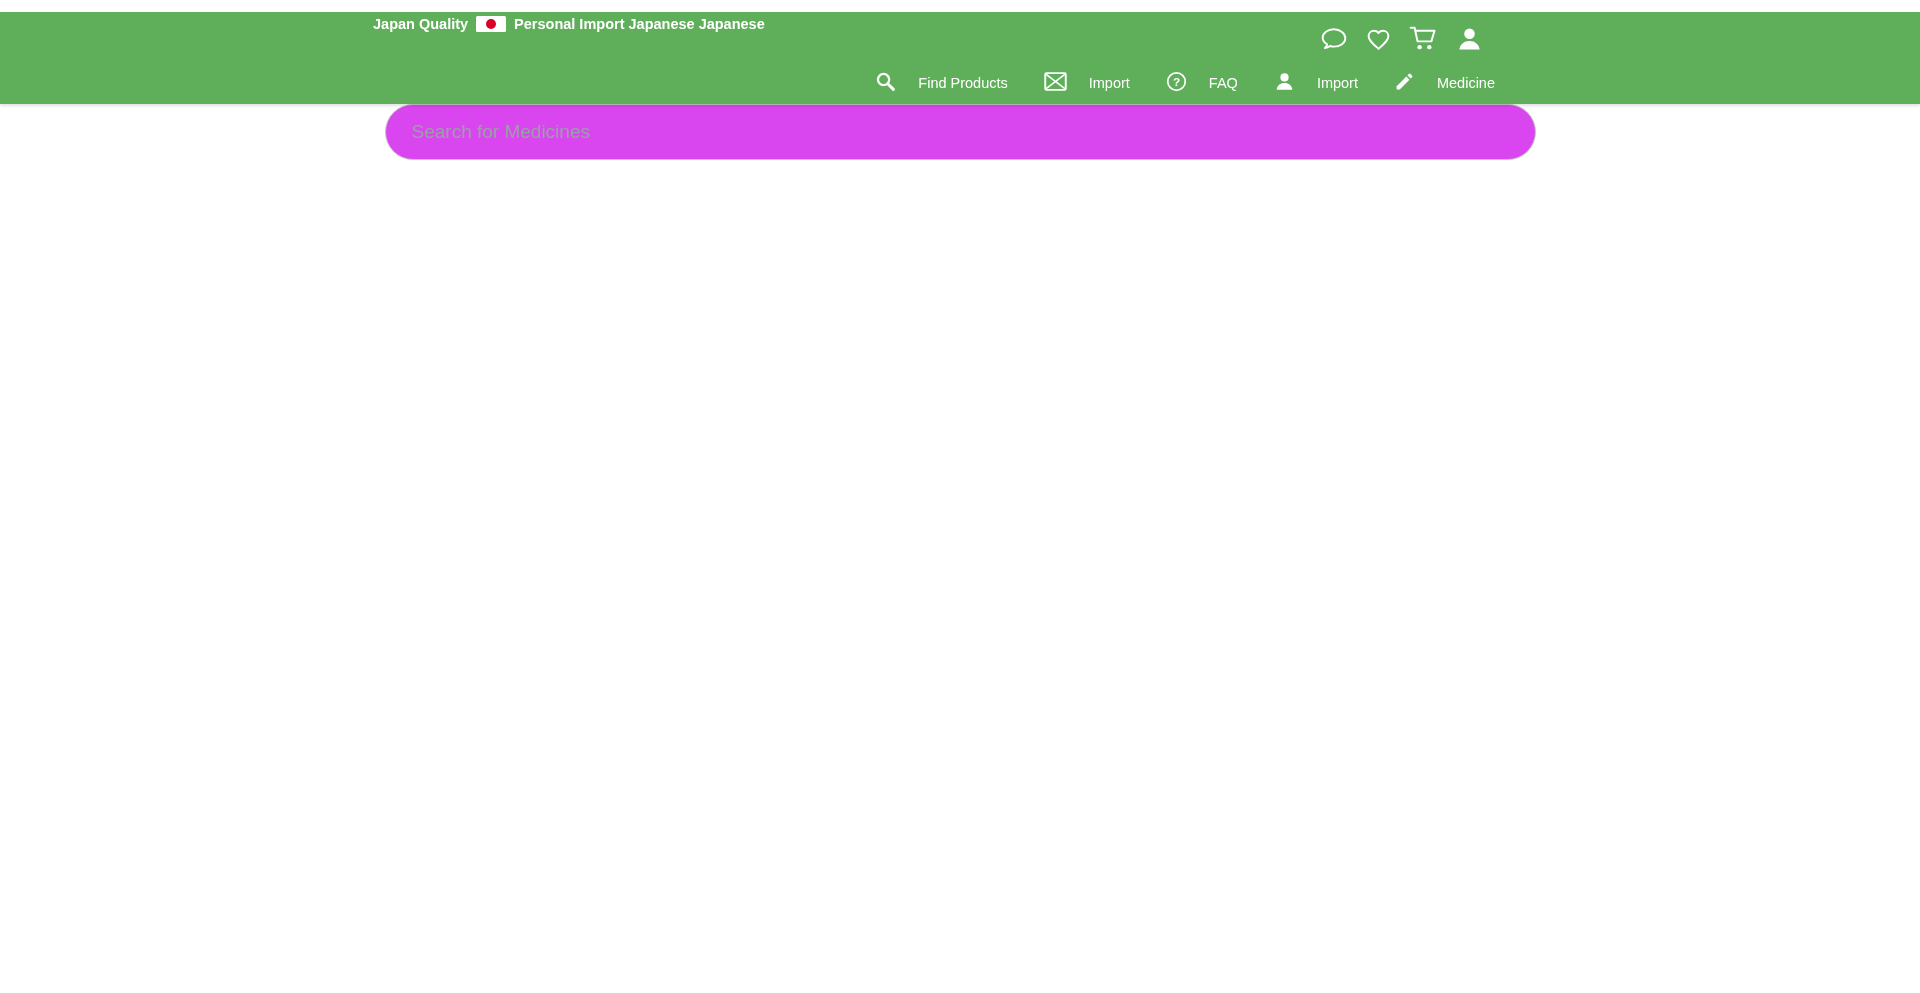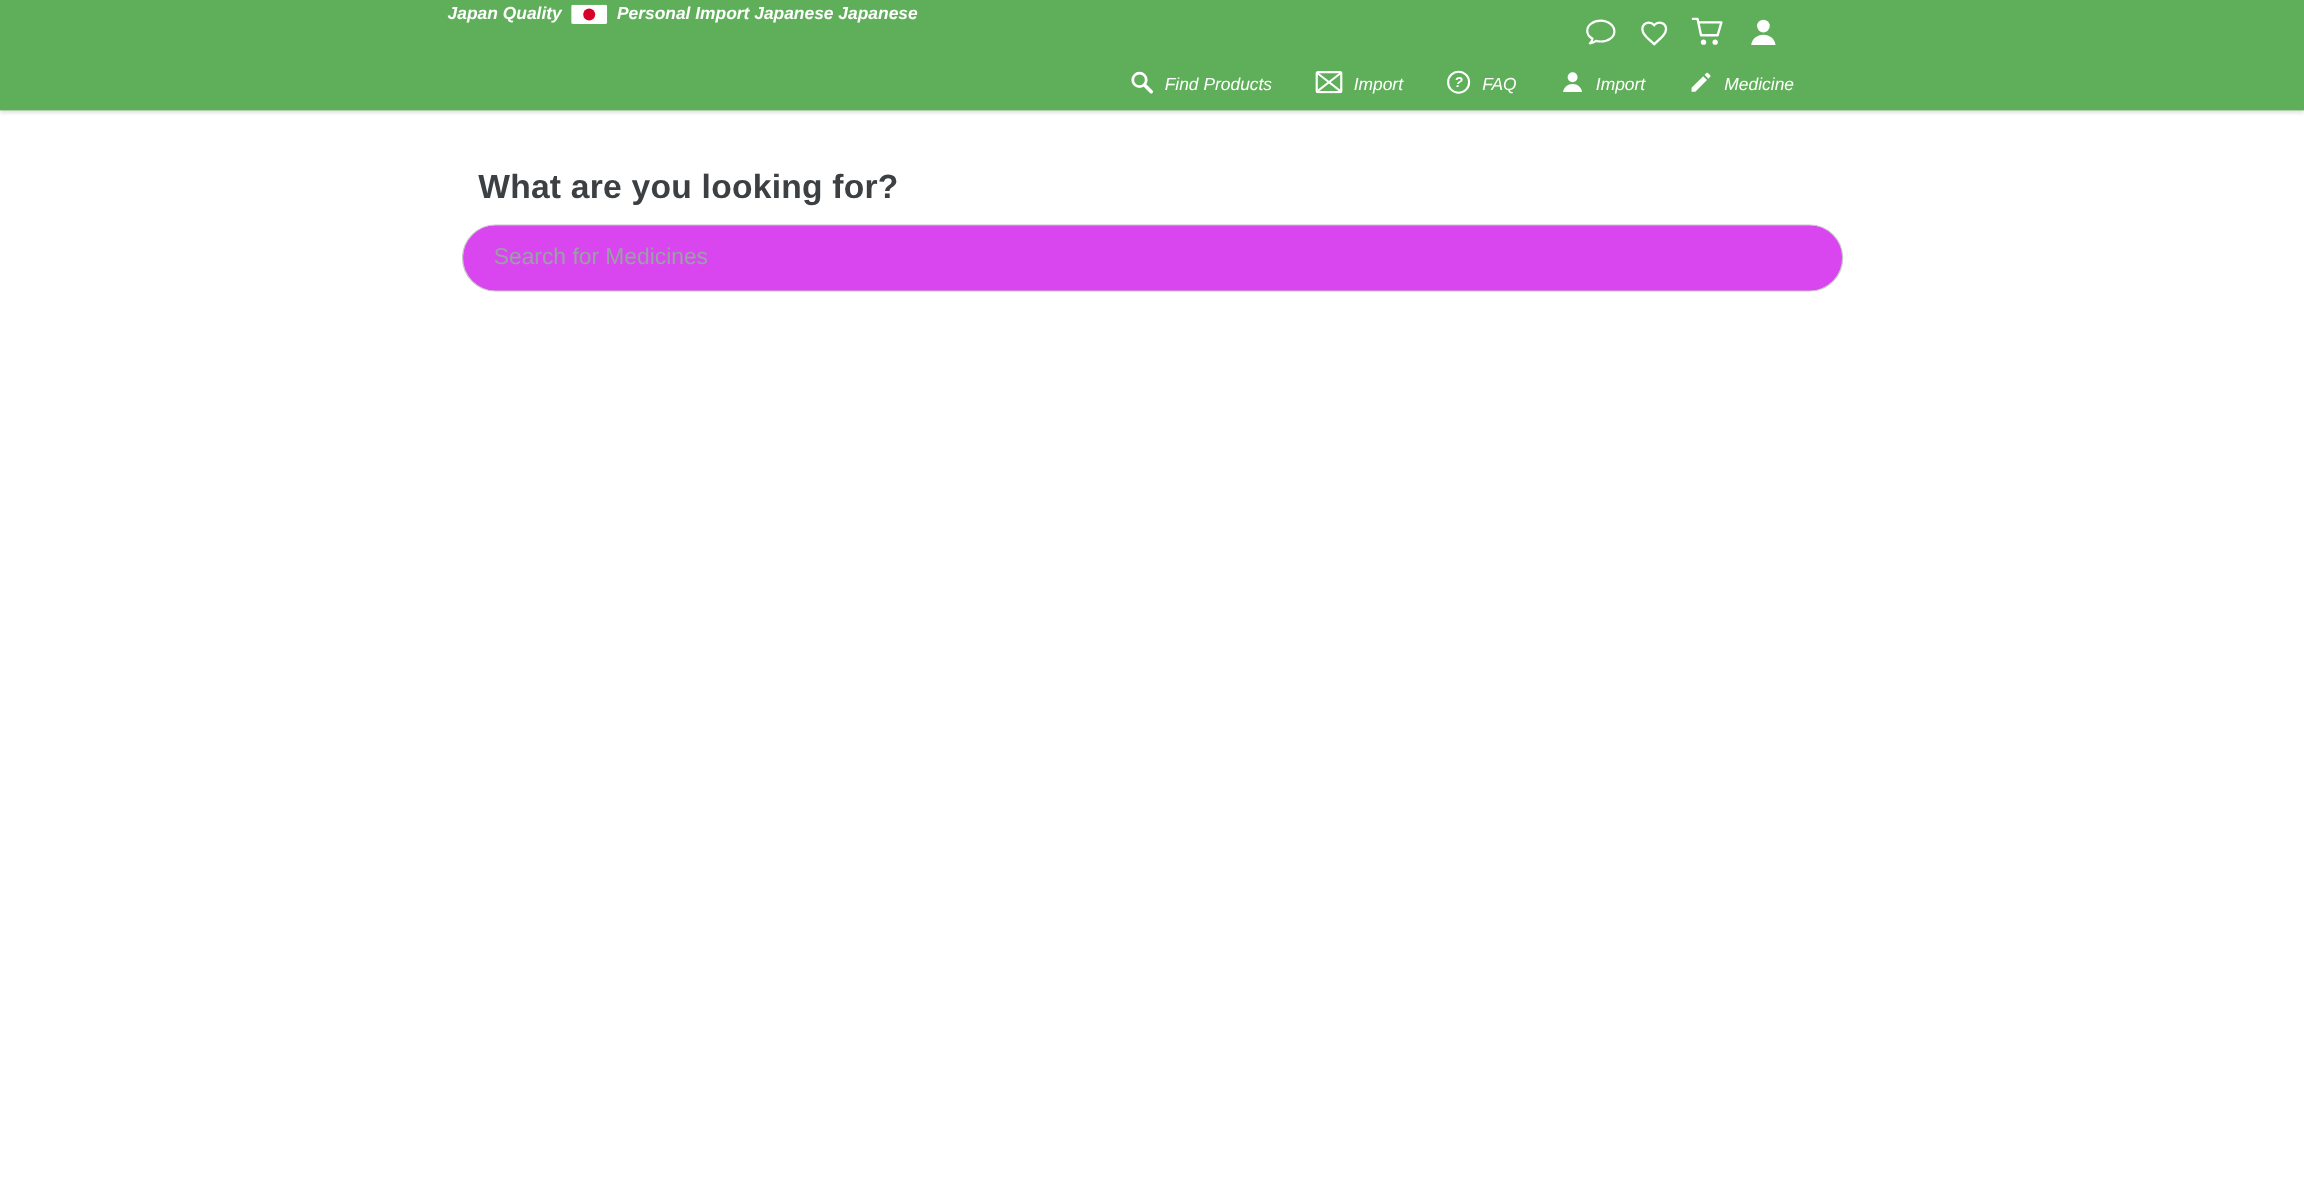--- a/index.html
+++ b/index.html
@@ -19,24 +19,23 @@
   }
   
   .site-header{
     background:var(--header-green);
     height:92px;
     position:relative;
     box-shadow:0 2px 3px rgba(0,0,0,.12);
   }
   .header-inner{
     width:1150px;
-    margin:0 auto;
+    margin:12px auto;
     height:100%;
     position:relative;
-    font-style:italic;
   }
   .tagline{
     position:absolute;top:4px;left:-12px;
     display:flex;align-items:center;gap:8px;
     color:#fff;font-size:14.5px;font-weight:bold;
     white-space:nowrap;
   }
   .flag{display:inline-flex;}
   .utility-icons{
     position:absolute;top:13px;right:52px;
@@ -54,21 +53,21 @@
     letter-spacing:-0.2px;margin-top:4px;
   }
   .logo-mark{margin-top:-2px;}
   .logo-cross{fill:#fff;stroke:var(--header-green);stroke-width:2;}
   
   .main-nav{
     position:absolute;right:40px;bottom:9px;
     display:flex;align-items:center;gap:36px;
   }
   .nav-item{
-    display:flex;align-items:center;gap:9px;
+    display:flex;align-items:center;gap:22px;
     color:#fff;font-size:14.5px;text-decoration:none;
     white-space:nowrap;
   }
   
   .main-container{
     width:1151px;
     margin:0 auto;
   }
   .page-heading{
     margin:48px 0 15px 14px;
@@ -188,15 +187,14 @@
           </svg>
         </span>
         <span>Medicine</span>
       </a>
     </nav>
 
   </div>
 </header>
 
 <main class="main-container">
-  <h1 class="page-heading">What are you looking for?</h1>
   <input class="search-input" type="text" placeholder="Search for Medicines" style="">
 </main>
 
 </body></html>

